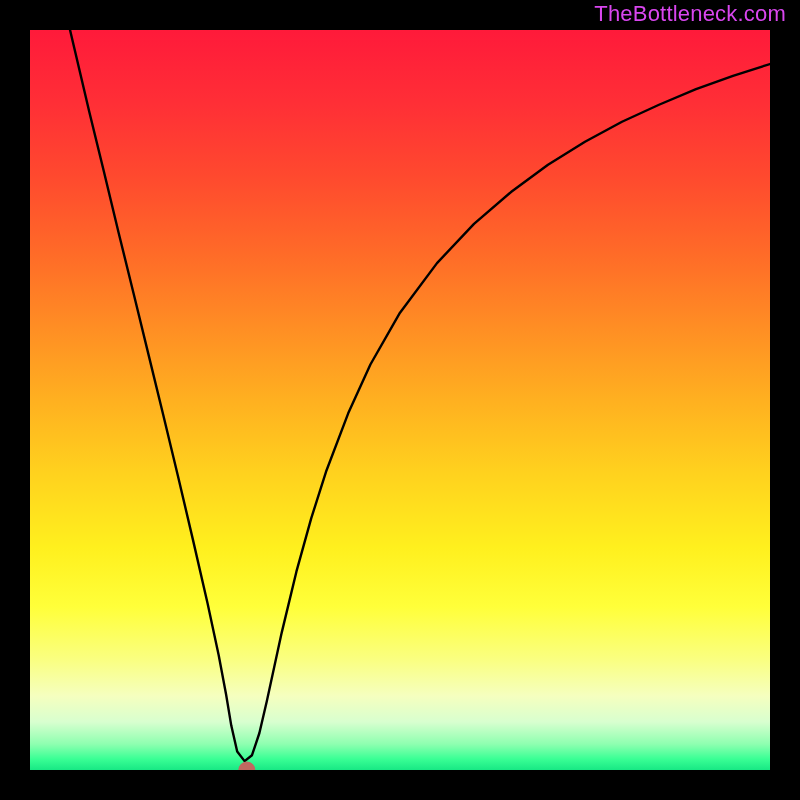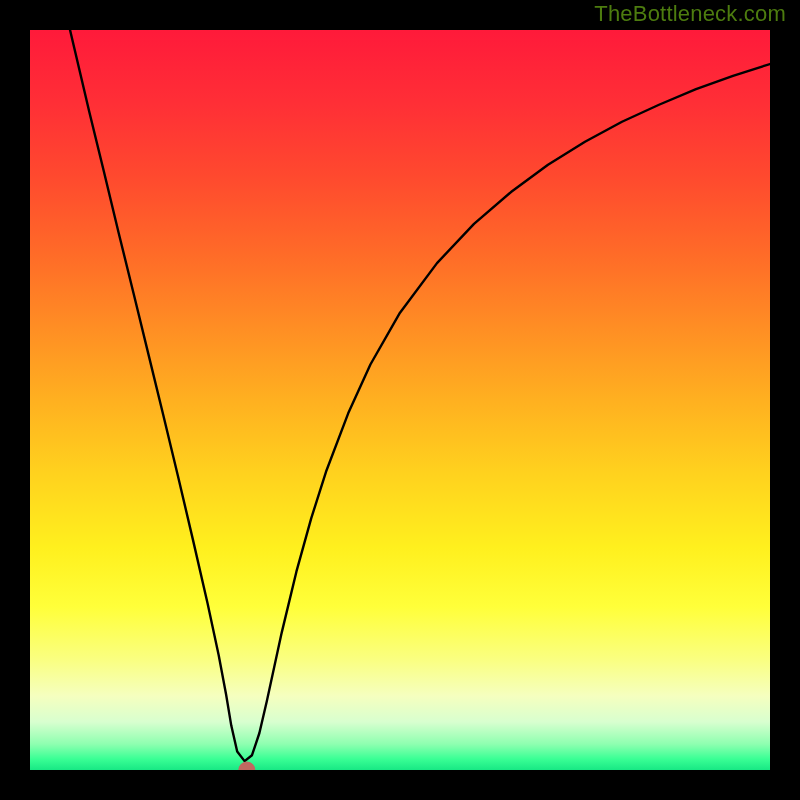--- a/index.html
+++ b/index.html
@@ -14,21 +14,21 @@
     position: absolute;
     inset: 0;
     background: #000;
   }
   .watermark {
     position: absolute;
     top: 1px;
     right: 14px;
     font-family: Arial, Helvetica, sans-serif;
     font-size: 22px;
-    color: #4d7c0f;
+    color: #d946ef;
     font-weight: 500;
     letter-spacing: 0.2px;
   }
   .plot-wrap {
     position: absolute;
     top: 30px;
     left: 30px;
     width: 740px;
     height: 740px;
   }

